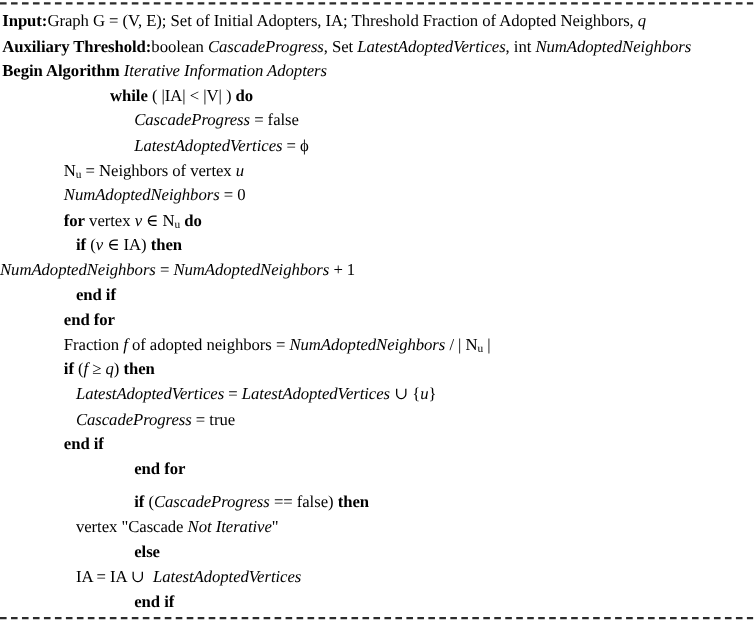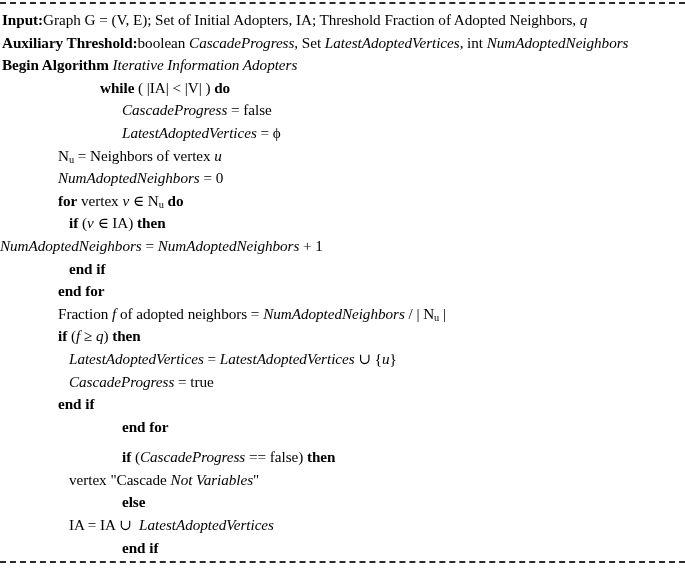--- a/index.html
+++ b/index.html
@@ -110,21 +110,21 @@
     <div class="line i4"><span class="var">CascadeProgress</span><span> = true</span></div>
 
     <div class="line i3"><span class="kw">end if</span></div>
 
     <div class="line i2"><span class="kw">end for</span></div>
 
     <div class="gap"></div>
 
     <div class="line i2"><span class="kw">if</span><span> (</span><span class="var">CascadeProgress</span><span> == false) </span><span class="kw">then</span></div>
 
-    <div class="line i4"><span>vertex</span><span> "Cascade </span><span class="var">Not Variables</span><span>"</span></div>
+    <div class="line i4"><span>vertex</span><span> "Cascade </span><span class="var">Not Iterative</span><span>"</span></div>
 
     <div class="line i2"><span class="kw">else</span></div>
 
     <div class="line i4"><span>IA = IA ∪  </span><span class="var">LatestAdoptedVertices</span></div>
 
     <div class="line i2"><span class="kw">end if</span></div>
 
   </div>
 
   <hr class="rule rule-bottom">

